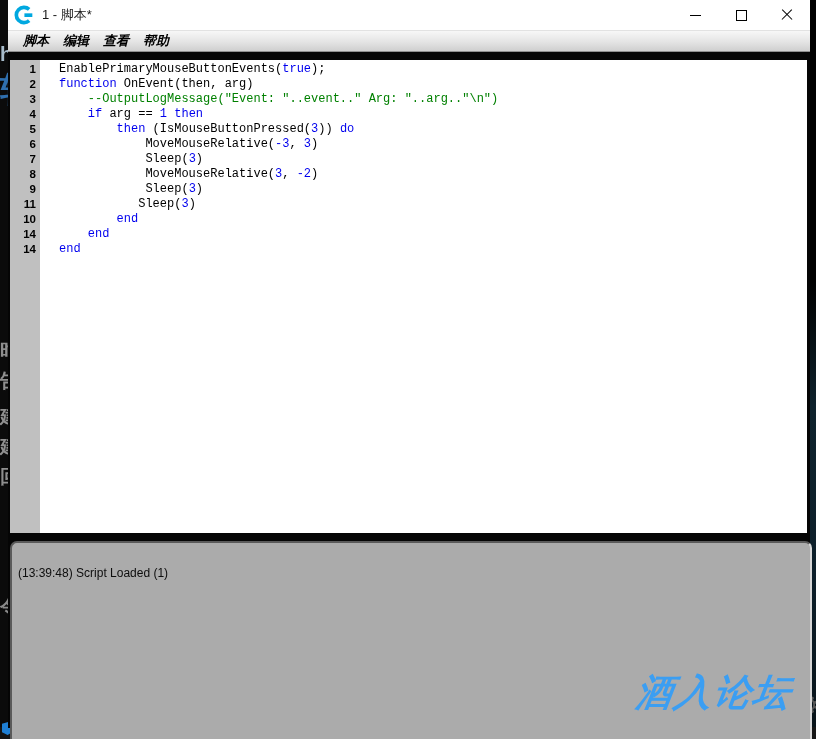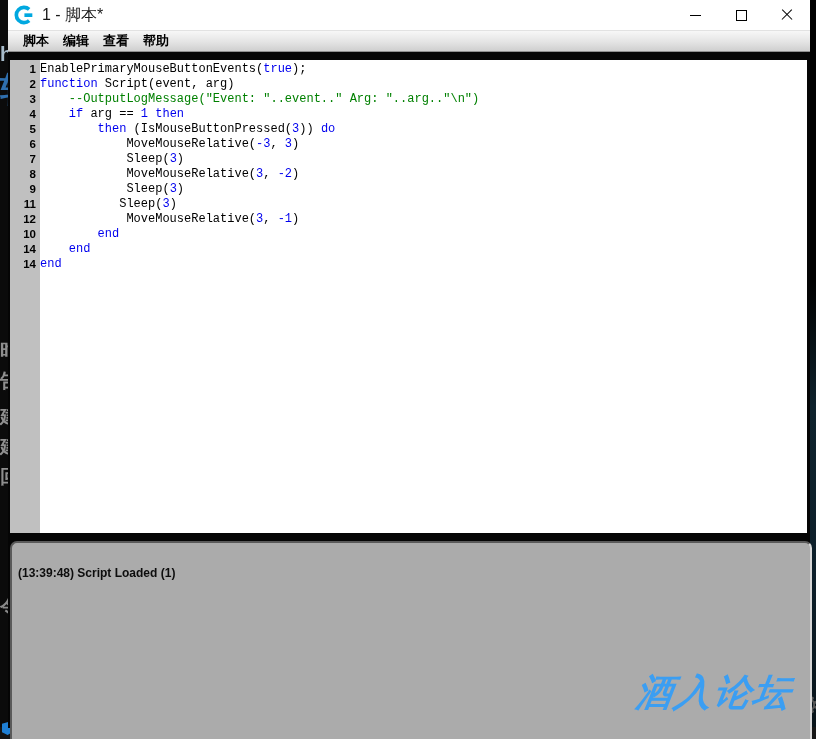--- a/index.html
+++ b/index.html
@@ -26,47 +26,47 @@
   .y-glyph{color:#8a8a8a;font-size:14px;font-weight:bold;line-height:1;top:0;}
   .gear-right{position:absolute;left:-14px;top:692px;font-size:26px;color:#565656;line-height:1;}
   .titlebar-slivers{position:absolute;left:1px;top:0;width:6px;height:9px;z-index:1;
      background:linear-gradient(90deg,#c9c9c9 0 2px,transparent 2px 4px,#c9c9c9 4px 6px);}
 
   
   .window{position:absolute;left:8px;top:0;width:802px;height:728px;background:#050505;z-index:2;}
 
   .titlebar{height:30px;background:#ffffff;display:flex;align-items:center;border-bottom:1px solid #e2e2e2;}
   .logo{width:20px;height:20px;margin-left:6px;flex:0 0 auto;}
-  .title{margin-left:8px;font-size:16px;color:#1a1a1a;white-space:nowrap;}
+  .title{margin-left:8px;font-size:13px;color:#1a1a1a;white-space:nowrap;}
   .tb-space{flex:1;}
   .wbtn{width:46px;height:30px;display:flex;align-items:center;justify-content:center;cursor:default;}
   .glyph-min{width:11px;height:1px;background:#000;}
   .glyph-max{width:9px;height:9px;border:1px solid #000;}
   .glyph-close{position:relative;width:12px;height:12px;}
   .glyph-close i{position:absolute;left:-1px;top:5px;width:14px;height:1.4px;background:#000;}
   .glyph-close i:first-child{transform:rotate(45deg);}
   .glyph-close i:last-child{transform:rotate(-45deg);}
 
   .menubar{height:20px;background:linear-gradient(180deg,#f7f7f7 0%,#e4e4e4 55%,#cfcfcf 100%);
-     border-bottom:1px solid #8f8f8f;display:flex;align-items:center;padding-left:8px;}
+     border-bottom:1px solid #8f8f8f;display:flex;align-items:center;padding-left:8px;font-style:italic;}
   .menu-item{font-size:13px;font-weight:bold;color:#000;padding:1px 7px;white-space:nowrap;}
 
   .editor-wrap{position:absolute;left:2px;top:60px;width:797px;height:473px;overflow:hidden;
      background:linear-gradient(90deg,#c0c0c0 0 30px,#ffffff 30px 100%);padding-top:2px;box-sizing:border-box;}
   .line{display:flex;height:15px;}
   .ln{flex:0 0 30px;box-sizing:border-box;padding-right:4px;text-align:right;
       font-size:11.5px;line-height:15px;font-weight:bold;color:#000;}
   .lc{flex:1;white-space:pre;font-family:"Liberation Mono",monospace;font-size:12px;line-height:15px;
-      padding-left:0;color:#000;}
+      padding-left:19px;color:#000;}
   .sp{color:#000000;} .sk{color:#0000ee;} .sn{color:#0000ee;} .sc{color:#008000;}
 
   .console-panel{position:absolute;left:2px;top:541px;width:792px;height:181px;background:#ababab;
      border:2px solid;border-color:#5a5a5a #d6d6d6 #e9e9e9 #5a5a5a;border-radius:7px;
      padding:23px 0 0 6px;box-sizing:content-box;}
-  .console-msg{font-size:12px;font-weight:bold;color:#0d0d0d;}
+  .console-msg{font-size:12px;font-weight:normal;color:#0d0d0d;}
 
   .watermark{position:absolute;left:636px;top:674px;z-index:6;font-size:37px;font-weight:bold;
      font-style:italic;letter-spacing:2px;color:#3b9ef2;transform:skewX(-8deg);line-height:1;white-space:nowrap;}
 </style>
 </head>
 <body>
 
 <div class="screen">
 
   <div class="titlebar-slivers"></div>
@@ -129,21 +129,21 @@
     </div>
 
     <div class="editor-wrap">
       <div>
           <div class="line">
             <span class="ln">1</span>
             <span class="lc"><span class="sp">EnablePrimaryMouseButtonEvents(</span><span class="sk">true</span><span class="sp">);</span></span>
           </div>
           <div class="line">
             <span class="ln">2</span>
-            <span class="lc"><span class="sk">function</span><span class="sp"> Script(event, arg)</span></span>
+            <span class="lc"><span class="sk">function</span><span class="sp"> OnEvent(then, arg)</span></span>
           </div>
           <div class="line">
             <span class="ln">3</span>
             <span class="lc"><span class="sc">    --OutputLogMessage("Event: "..event.." Arg: "..arg.."\n")</span></span>
           </div>
           <div class="line">
             <span class="ln">4</span>
             <span class="lc"><span class="sp">    </span><span class="sk">if</span><span class="sp"> arg == </span><span class="sn">1</span><span class="sp"> </span><span class="sk">then</span></span>
           </div>
           <div class="line">
@@ -164,24 +164,20 @@
           </div>
           <div class="line">
             <span class="ln">9</span>
             <span class="lc"><span class="sp">            Sleep(</span><span class="sn">3</span><span class="sp">)</span></span>
           </div>
           <div class="line">
             <span class="ln">11</span>
             <span class="lc"><span class="sp">           Sleep(</span><span class="sn">3</span><span class="sp">)</span></span>
           </div>
           <div class="line">
-            <span class="ln">12</span>
-            <span class="lc"><span class="sp">            MoveMouseRelative(</span><span class="sn">3</span><span class="sp">, </span><span class="sn">-1</span><span class="sp">)</span></span>
-          </div>
-          <div class="line">
             <span class="ln">10</span>
             <span class="lc"><span class="sp">        </span><span class="sk">end</span></span>
           </div>
           <div class="line">
             <span class="ln">14</span>
             <span class="lc"><span class="sp">    </span><span class="sk">end</span></span>
           </div>
           <div class="line">
             <span class="ln">14</span>
             <span class="lc"><span class="sk">end</span></span>

